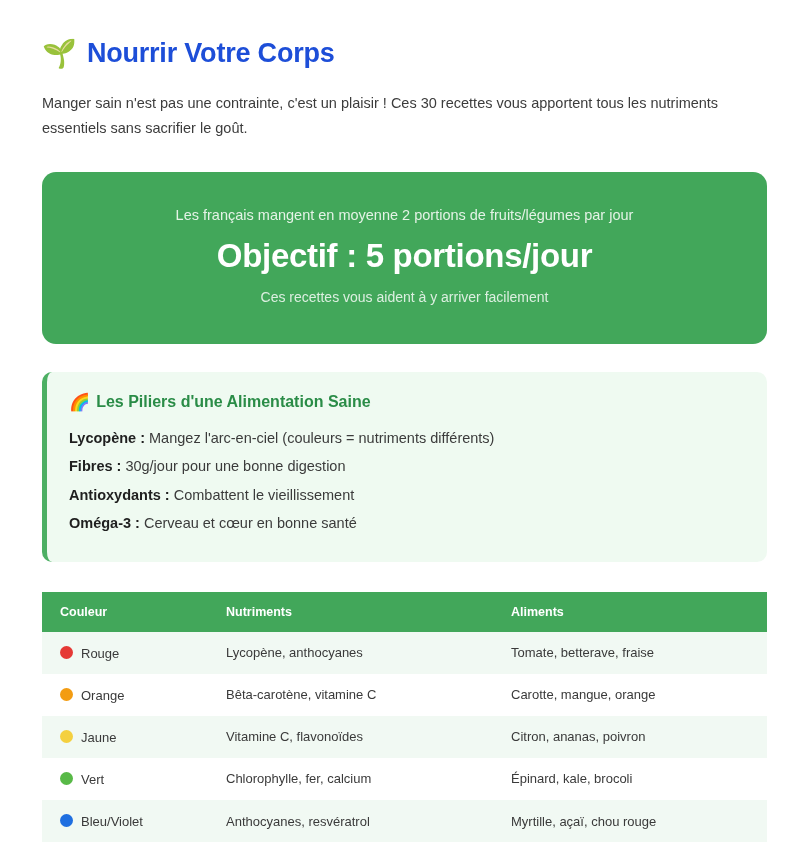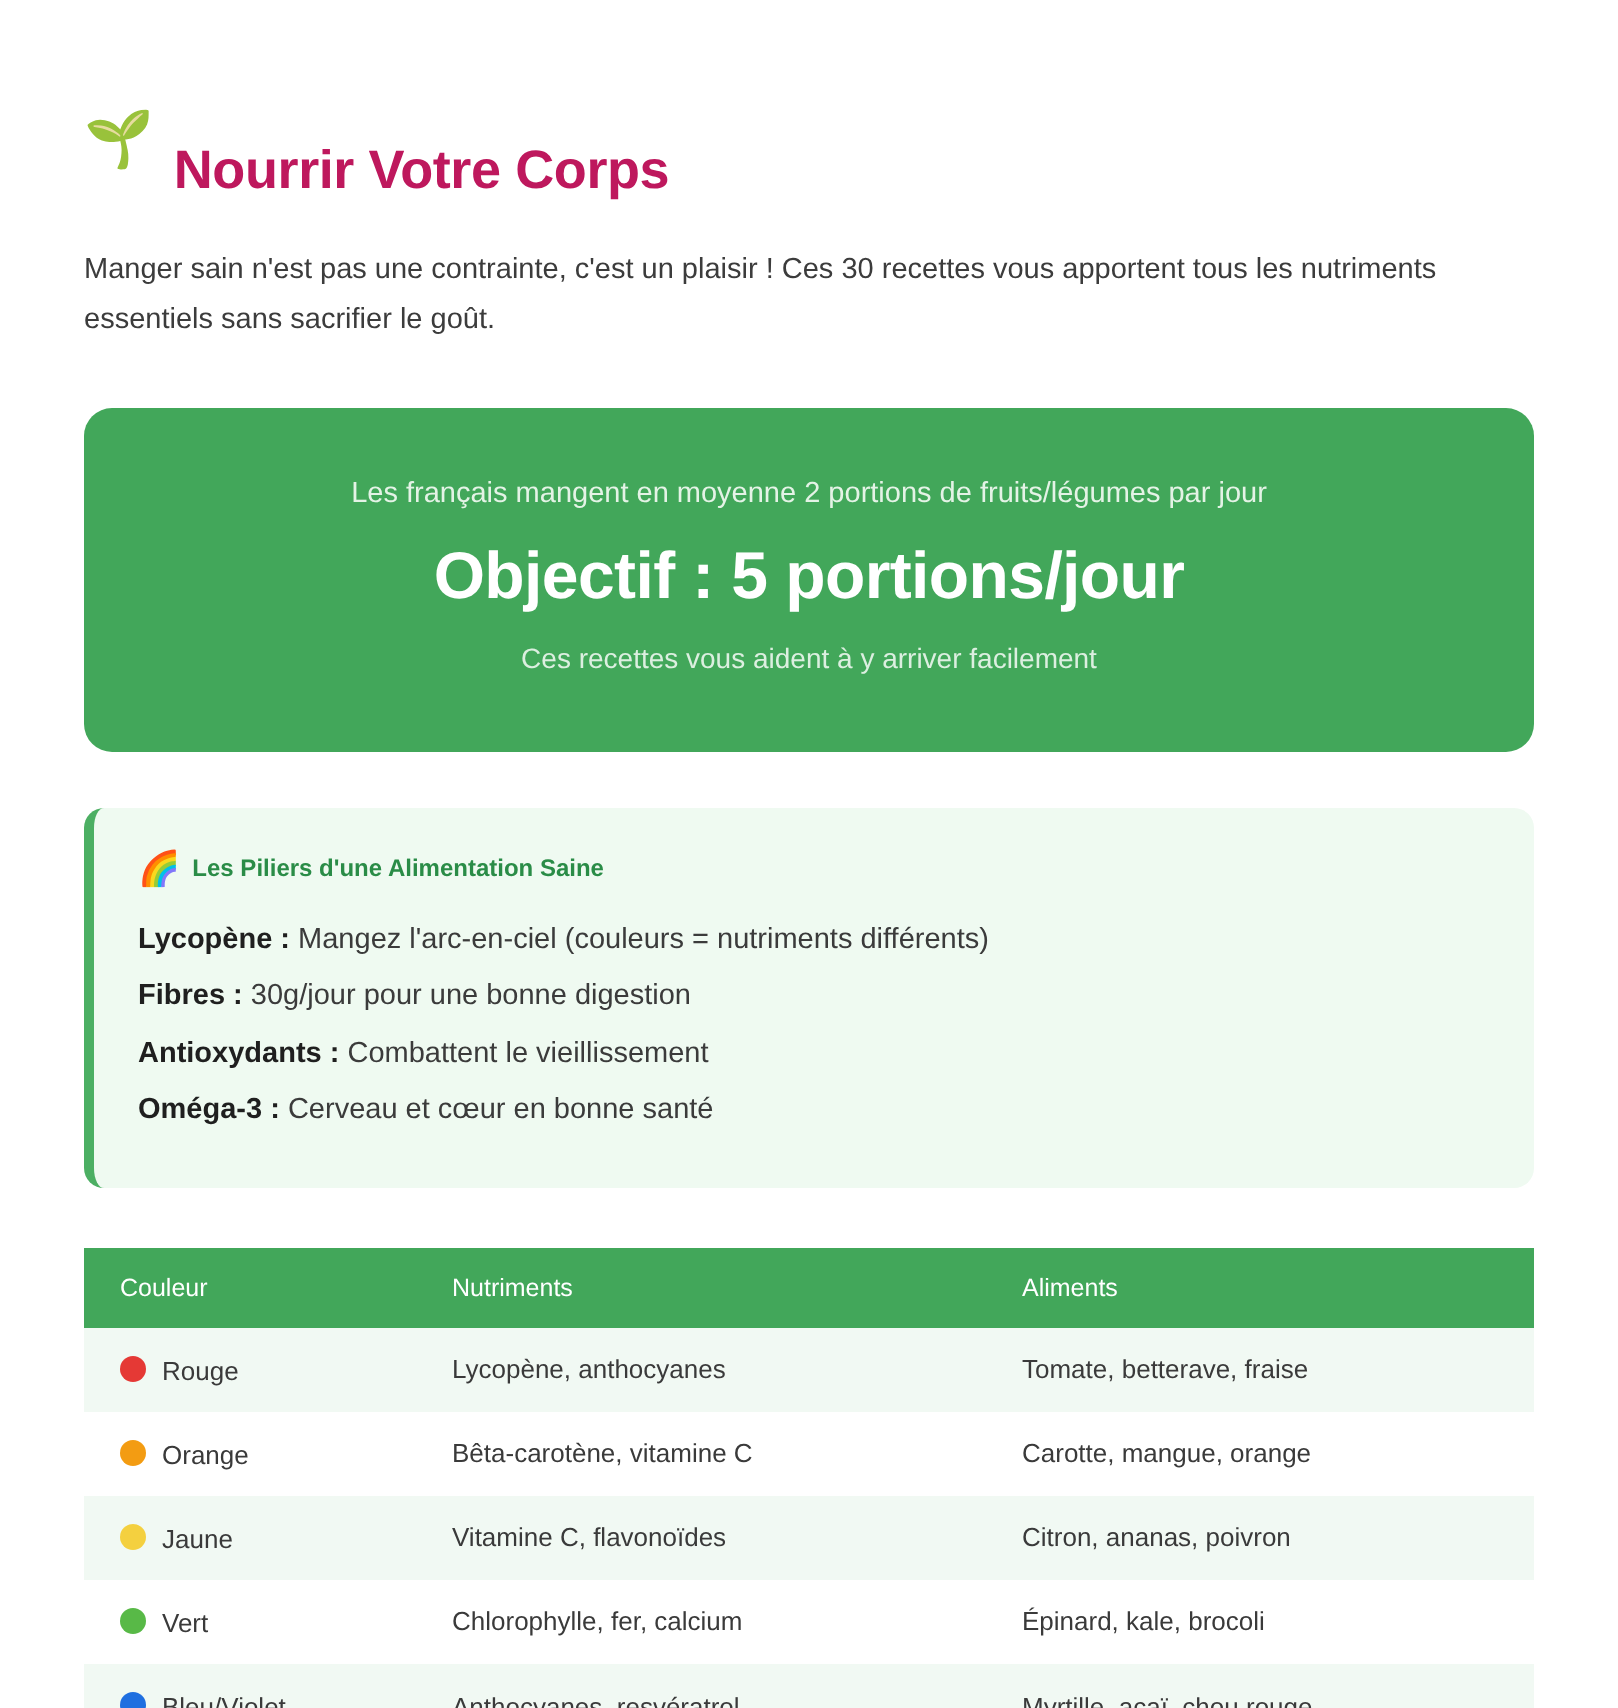--- a/index.html
+++ b/index.html
@@ -27,23 +27,22 @@
     margin-top: 10px;
     margin-bottom: 22px;
   }
   .title-emoji {
     font-size: 28px;
     line-height: 1;
   }
   .title-text {
     font-size: 27px;
     font-weight: bold;
-    color: #be185d;
+    color: #1d4ed8;
     letter-spacing: -0.2px;
-    margin-top: 32px;
   }
 
   
   .intro {
     font-size: 14.5px;
     line-height: 1.75;
     color: #3c3c3c;
     margin-bottom: 30px;
     max-width: 690px;
   }
@@ -89,21 +88,21 @@
     height: 190px;
   }
   .pillars-head {
     display: flex;
     align-items: center;
     gap: 6px;
     margin-bottom: 14px;
   }
   .pillars-emoji { font-size: 17px; }
   .pillars-title {
-    font-size: 12px;
+    font-size: 16px;
     font-weight: bold;
     color: #2a8c47;
   }
   .pillar-line {
     font-size: 14.5px;
     line-height: 1.62;
     color: #3b3b3b;
     margin: 0 0 5px 0;
   }
   .pillar-line b {
@@ -115,21 +114,21 @@
   table.color-table {
     width: 100%;
     border-collapse: collapse;
     font-size: 13px;
   }
   table.color-table thead th {
     background: #42a75a;
     color: #ffffff;
     text-align: left;
     font-size: 12.5px;
-    font-weight: normal;
+    font-weight: bold;
     padding: 13px 14px;
   }
   table.color-table thead th:first-child { padding-left: 18px; }
   table.color-table tbody td {
     padding: 13px 14px;
     color: #3a3a3a;
     font-size: 13px;
     border: none;
   }
   table.color-table tbody td:first-child { padding-left: 18px; }

